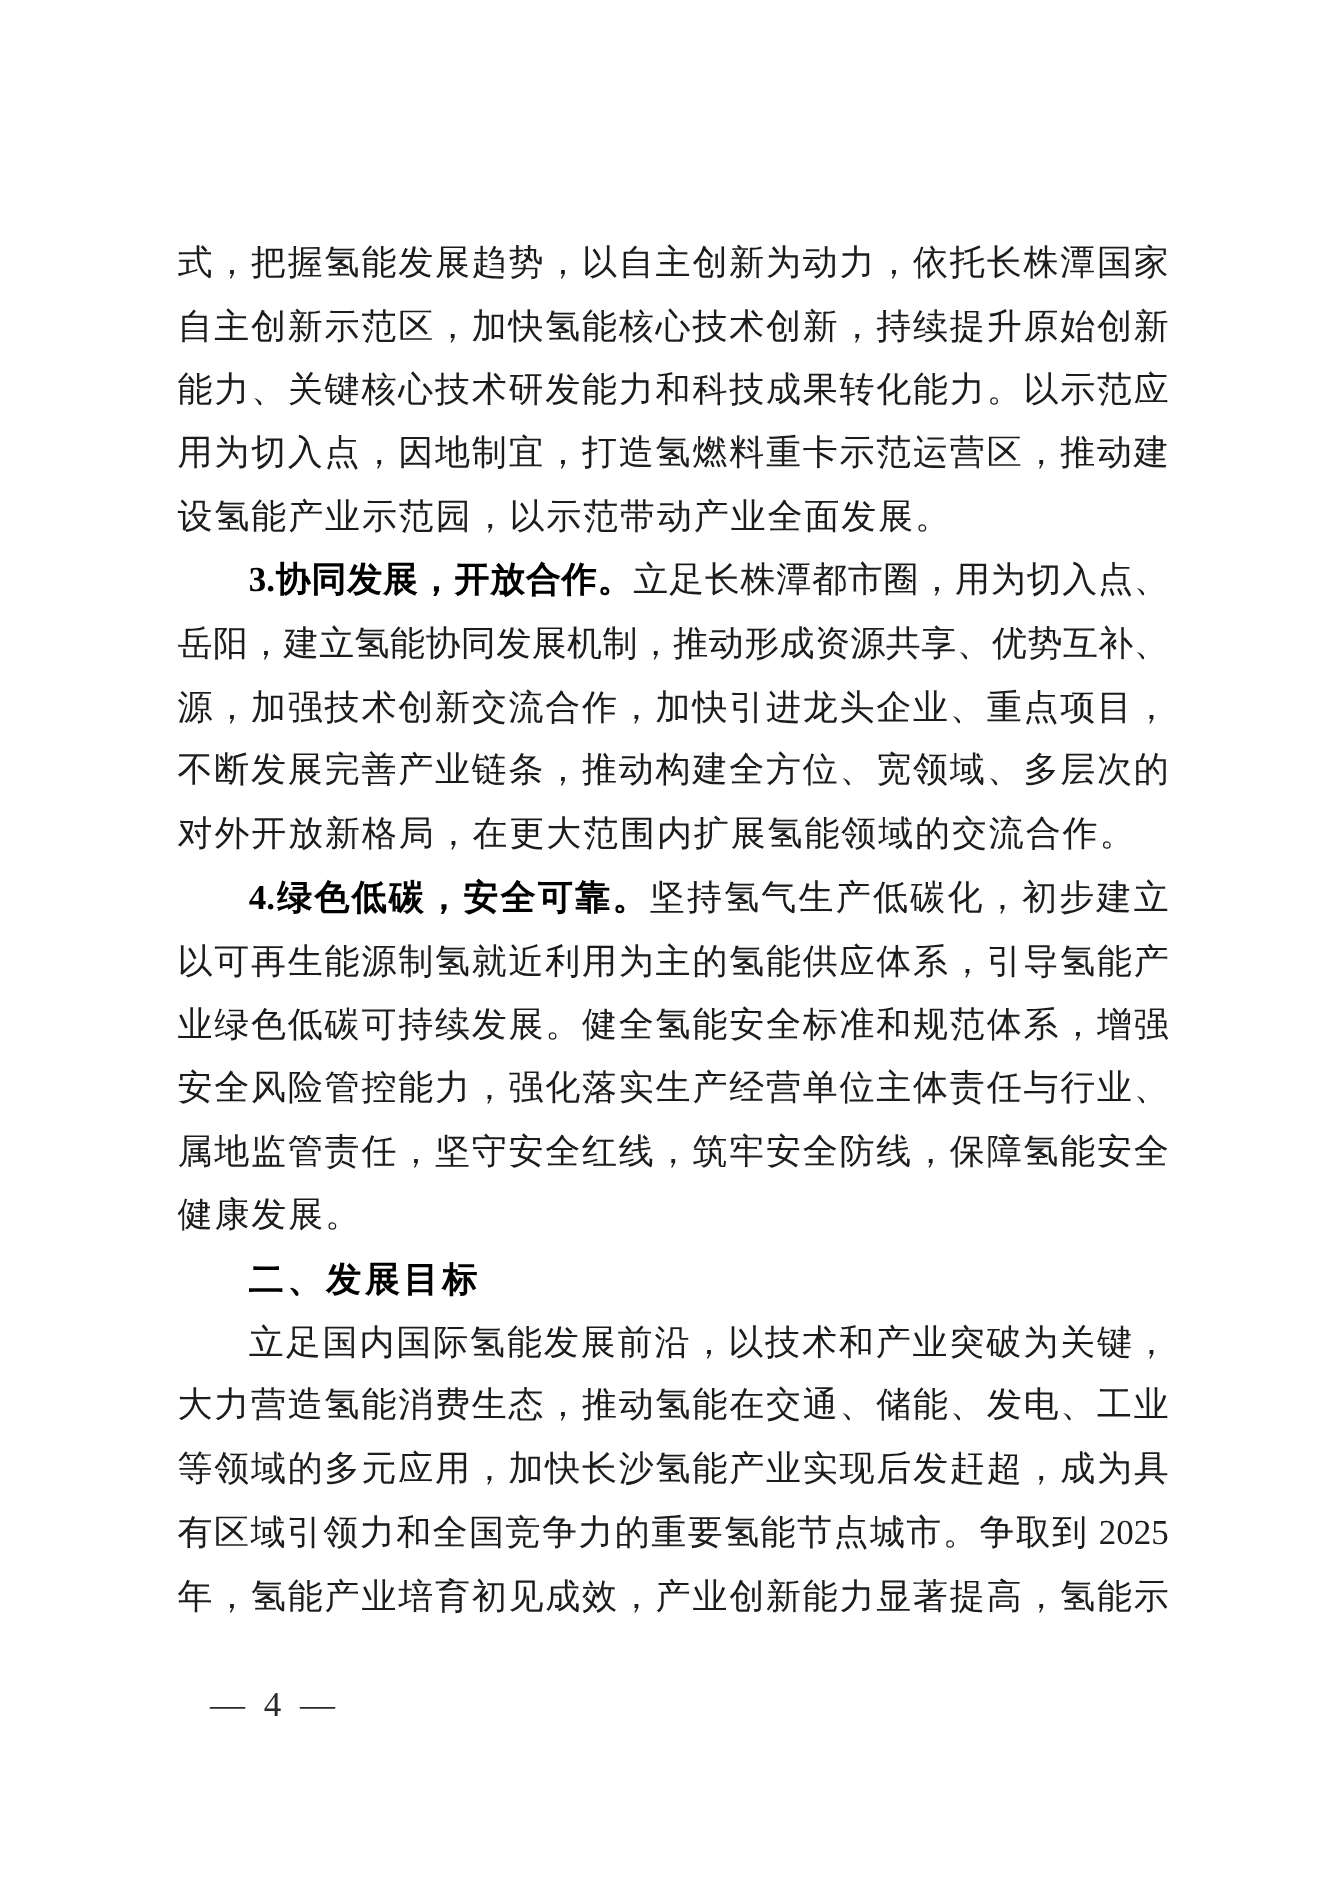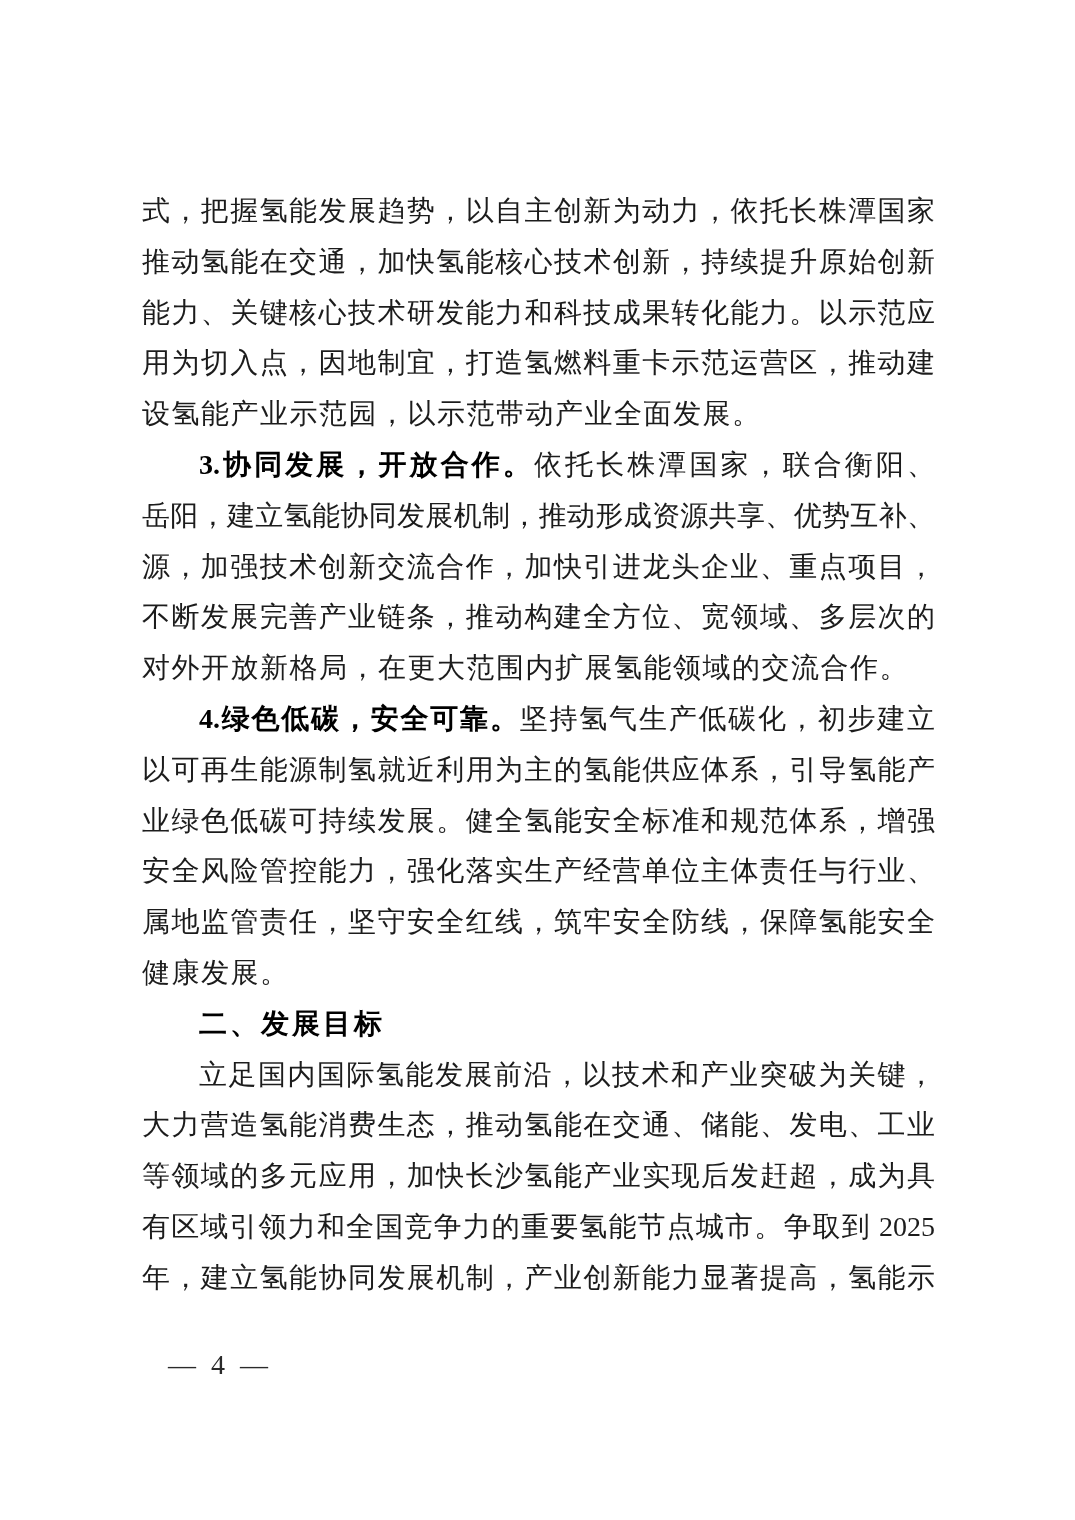--- a/index.html
+++ b/index.html
@@ -67,36 +67,36 @@
     letter-spacing: 4px;
     font-family: "Liberation Serif", "DejaVu Serif", serif;
   }
 </style>
 </head>
 <body>
 
 <div class="page">
   <div class="doc-body">
       <div class="line"><span class="seg">式，把握氢能发展趋势，以自主创新为动力，依托长株潭国家</span></div>
-      <div class="line"><span class="seg">推动氢能在交通，加快氢能核心技术创新，持续提升原始创新</span></div>
+      <div class="line"><span class="seg">自主创新示范区，加快氢能核心技术创新，持续提升原始创新</span></div>
       <div class="line"><span class="seg">能力、关键核心技术研发能力和科技成果转化能力。以示范应</span></div>
       <div class="line"><span class="seg">用为切入点，因地制宜，打造氢燃料重卡示范运营区，推动建</span></div>
       <div class="line nojust"><span class="seg">设氢能产业示范园，以示范带动产业全面发展。</span></div>
-      <div class="line indent"><span class="seg bold">3.协同发展，开放合作。</span><span class="seg">依托长株潭国家，联合衡阳、</span></div>
+      <div class="line indent"><span class="seg bold">3.协同发展，开放合作。</span><span class="seg">立足长株潭都市圈，用为切入点、</span></div>
       <div class="line"><span class="seg">岳阳，建立氢能协同发展机制，推动形成资源共享、优势互补、</span></div>
       <div class="line"><span class="seg">源，加强技术创新交流合作，加快引进龙头企业、重点项目，</span></div>
       <div class="line"><span class="seg">不断发展完善产业链条，推动构建全方位、宽领域、多层次的</span></div>
       <div class="line nojust"><span class="seg">对外开放新格局，在更大范围内扩展氢能领域的交流合作。</span></div>
       <div class="line indent"><span class="seg bold">4.绿色低碳，安全可靠。</span><span class="seg">坚持氢气生产低碳化，初步建立</span></div>
       <div class="line"><span class="seg">以可再生能源制氢就近利用为主的氢能供应体系，引导氢能产</span></div>
       <div class="line"><span class="seg">业绿色低碳可持续发展。健全氢能安全标准和规范体系，增强</span></div>
       <div class="line"><span class="seg">安全风险管控能力，强化落实生产经营单位主体责任与行业、</span></div>
       <div class="line"><span class="seg">属地监管责任，坚守安全红线，筑牢安全防线，保障氢能安全</span></div>
       <div class="line nojust"><span class="seg">健康发展。</span></div>
       <div class="line heading nojust indent"><span class="seg bold">二、发展目标</span></div>
       <div class="line indent"><span class="seg">立足国内国际氢能发展前沿，以技术和产业突破为关键，</span></div>
       <div class="line"><span class="seg">大力营造氢能消费生态，推动氢能在交通、储能、发电、工业</span></div>
       <div class="line"><span class="seg">等领域的多元应用，加快长沙氢能产业实现后发赶超，成为具</span></div>
       <div class="line"><span class="seg">有区域引领力和全国竞争力的重要氢能节点城市。争取到 2025</span></div>
-      <div class="line"><span class="seg">年，建立氢能协同发展机制，产业创新能力显著提高，氢能示</span></div>
+      <div class="line"><span class="seg">年，氢能产业培育初见成效，产业创新能力显著提高，氢能示</span></div>
     </div>
   <div class="footer">— 4 —</div>
 </div>
 
 </body></html>

